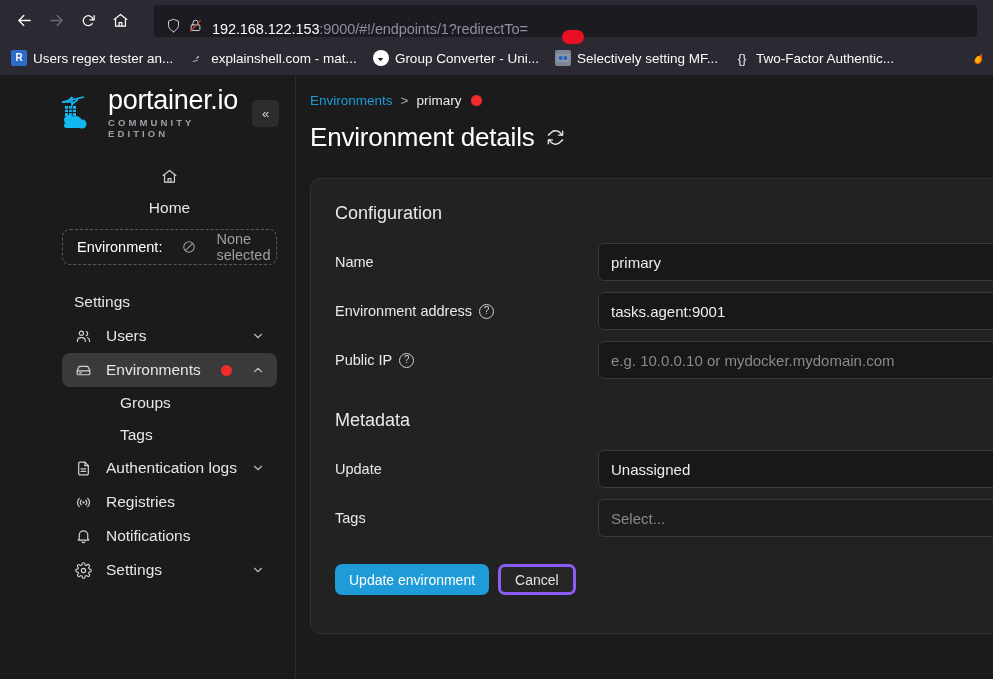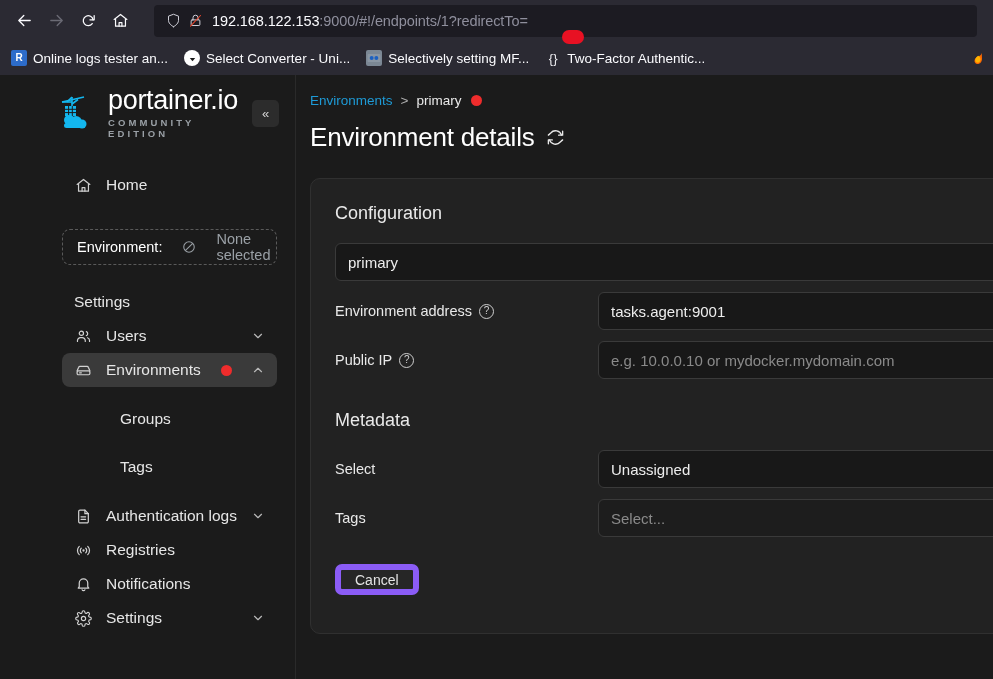--- a/index.html
+++ b/index.html
@@ -34,21 +34,21 @@
   .nav-btn svg { display: block; }
 
   #url-bar {
     flex: 1 1 auto;
     height: 32px;
     margin-left: 18px;
     margin-right: 8px;
     background: #1c1b22;
     border-radius: 4px;
     display: flex;
-    align-items: center;
+    align-items: flex-end;
     padding: 0 8px;
     min-width: 0;
   }
   #url-bar .chip {
     width: 22px; height: 22px;
     display: flex; align-items: center; justify-content: center;
     flex: 0 0 auto;
     color: #cfcfd8;
   }
   #url-text {
@@ -169,21 +169,21 @@
     align-items: center;
     gap: 14px;
     height: 36px;
     margin: 0 18px;
     padding: 0 12px;
     border-radius: 8px;
     color: #e6e6e6;
     font-size: 15.5px;
   }
   .side-link .ico { width: 18px; height: 18px; display:flex; align-items:center; justify-content:center; color:#cfcfcf; flex:0 0 18px;}
-  #home-link { margin-top: 20px; }
+  #home-link { margin-top: 20px; flex-direction: column; }
 
   #env-box {
     margin: 26px 18px 0 18px;
     border: 1px dashed #5a5a5a;
     border-radius: 8px;
     height: 36px;
     display: flex;
     align-items: center;
     padding: 0 14px;
     gap: 20px;
@@ -219,21 +219,21 @@
     border-radius: 50%;
     background: #ef2c2c;
     display: inline-block;
     flex: 0 0 11px;
     margin-left: 6px;
   }
   .sub-item {
     display: flex;
     align-items: center;
     height: 32px;
-    margin: 16px 18px;
+    margin: 0 18px;
     padding: 0 12px 0 58px;
     color: #e6e6e6;
     font-size: 15.5px;
     border-radius: 8px;
   }
 
   
   #main {
     flex: 1 1 auto;
     height: 604px;
@@ -345,21 +345,21 @@
     padding: 0 14px;
     display: flex;
     align-items: center;
     font-size: 14px;
     border: none;
     font-family: inherit;
   }
   #cancel-btn {
     background: #262626;
     color: #e3e3e3;
-    border: 6px solid #8b5cf6;
+    border: 3px solid #8b5cf6;
     border-radius: 7px;
     height: 31px;
     padding: 0 14px;
     display: flex;
     align-items: center;
     font-size: 14px;
     font-family: inherit;
   }
 </style>
 </head>
@@ -407,30 +407,38 @@
             <line x1="4" y1="21" x2="20" y2="4" stroke="#e8452c" stroke-width="1.7"></line>
           </svg>
       </span>
       <span id="url-text"><span class="host">192.168.122.153</span><span>:9000/#!/endpoints/1?redirectTo=</span></span>
     </div>
   </div>
 
   <div id="bookmarks-bar">
     <div class="bookmark">
       <span class="bk-ico regex">R</span>
-      <span>Online logs tester an...</span>
+      <span>Users regex tester an...</span>
+    </div>
+    <div class="bookmark">
+      <span class="bk-ico shell">
+        <svg width="14" height="14" viewBox="0 0 24 24" fill="currentColor">
+            <path d="M4 18c3-1 5-3 7-6 1-1.5 2-3 4-4 1 2-1 4-3 5-2 1-4 2-5 4 2 0 4-1 6-2l1 1c-3 2-7 3-10 2z"></path>
+          </svg>
+      </span>
+      <span>explainshell.com - mat...</span>
     </div>
     <div class="bookmark">
       <span class="bk-ico clock">
         <svg width="13" height="13" viewBox="0 0 24 24" fill="#1a1a1a">
             <circle cx="12" cy="12" r="11" fill="#fff"></circle>
             <path d="M12 17l-5-6h10z" fill="#1a1a1a"></path>
           </svg>
       </span>
-      <span>Select Converter - Uni...</span>
+      <span>Group Converter - Uni...</span>
     </div>
     <div class="bookmark">
       <span class="bk-ico mfa">
         <svg width="14" height="14" viewBox="0 0 24 24">
             <rect x="1" y="5" width="22" height="14" rx="2" fill="#8a96a3"></rect>
             <circle cx="8" cy="12" r="3.4" fill="#1c60c0"></circle>
             <circle cx="16" cy="12" r="3.4" fill="#1c60c0"></circle>
           </svg>
       </span>
       <span>Selectively setting MF...</span>
@@ -624,20 +632,23 @@
             <path d="M4.4 15A8 8 0 0 0 18 17.7l3-2.7"></path>
           </svg>
       </span>
     </div>
 
     <div id="panel">
 
       <div class="section-title">Configuration</div>
 
       <div class="form-row">
+        <div class="form-label">
+          <span>Name</span>
+        </div>
         <div class="field">primary</div>
       </div>
 
       <div class="form-row">
         <div class="form-label">
           <span>Environment address</span>
           <span class="help-ico">?</span>
         </div>
         <div class="field">tasks.agent:9001</div>
       </div>
@@ -647,31 +658,32 @@
           <span>Public IP</span>
           <span class="help-ico">?</span>
         </div>
         <div class="field placeholder">e.g. 10.0.0.10 or mydocker.mydomain.com</div>
       </div>
 
       <div class="section-title" id="metadata-title">Metadata</div>
 
       <div class="form-row">
         <div class="form-label">
-          <span>Select</span>
+          <span>Update</span>
         </div>
         <div class="field select">Unassigned</div>
       </div>
 
       <div class="form-row">
         <div class="form-label">
           <span>Tags</span>
         </div>
         <div class="field tagselect">Select...</div>
       </div>
 
       <div id="button-row">
+        <button id="update-btn">Update environment</button>
         <button id="cancel-btn">Cancel</button>
       </div>
 
     </div>
   </div>
 </div>
 
 </body></html>

